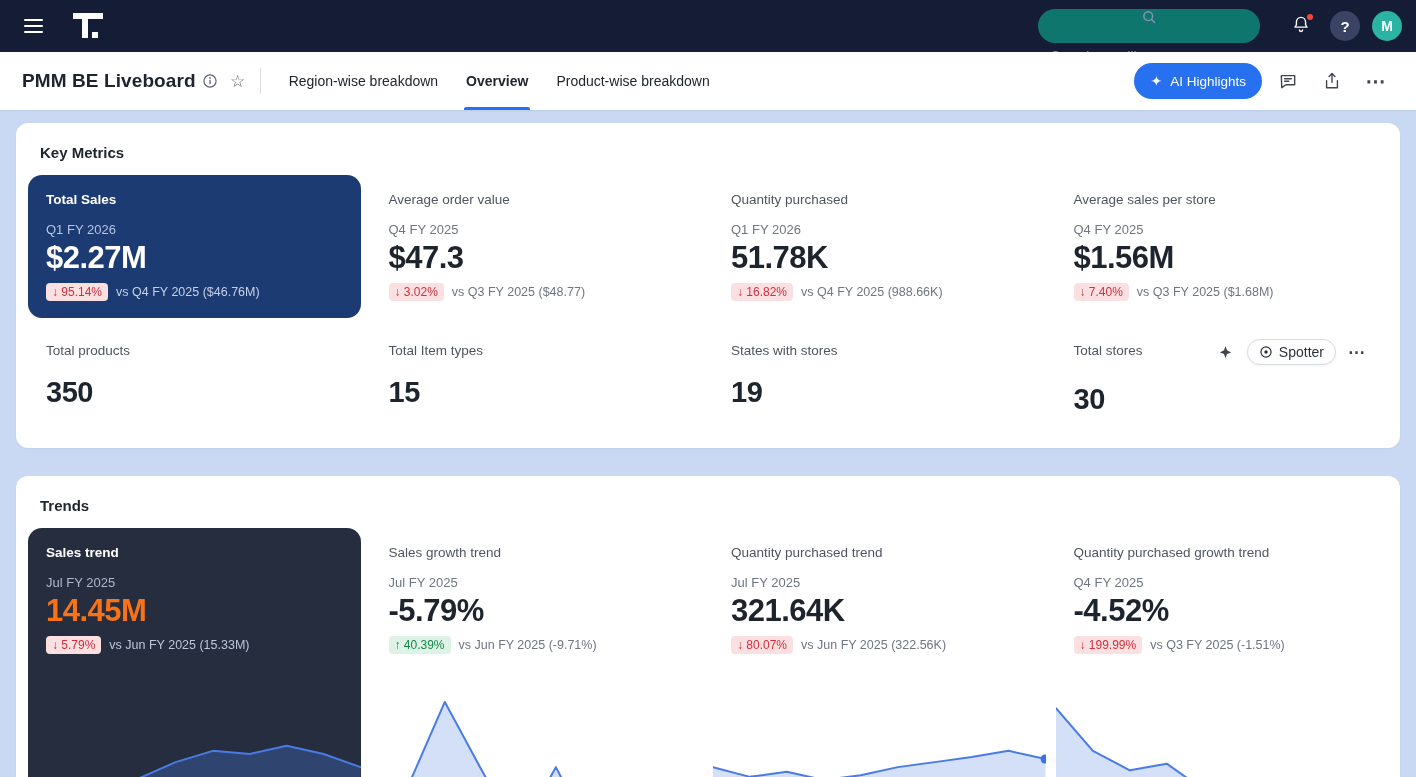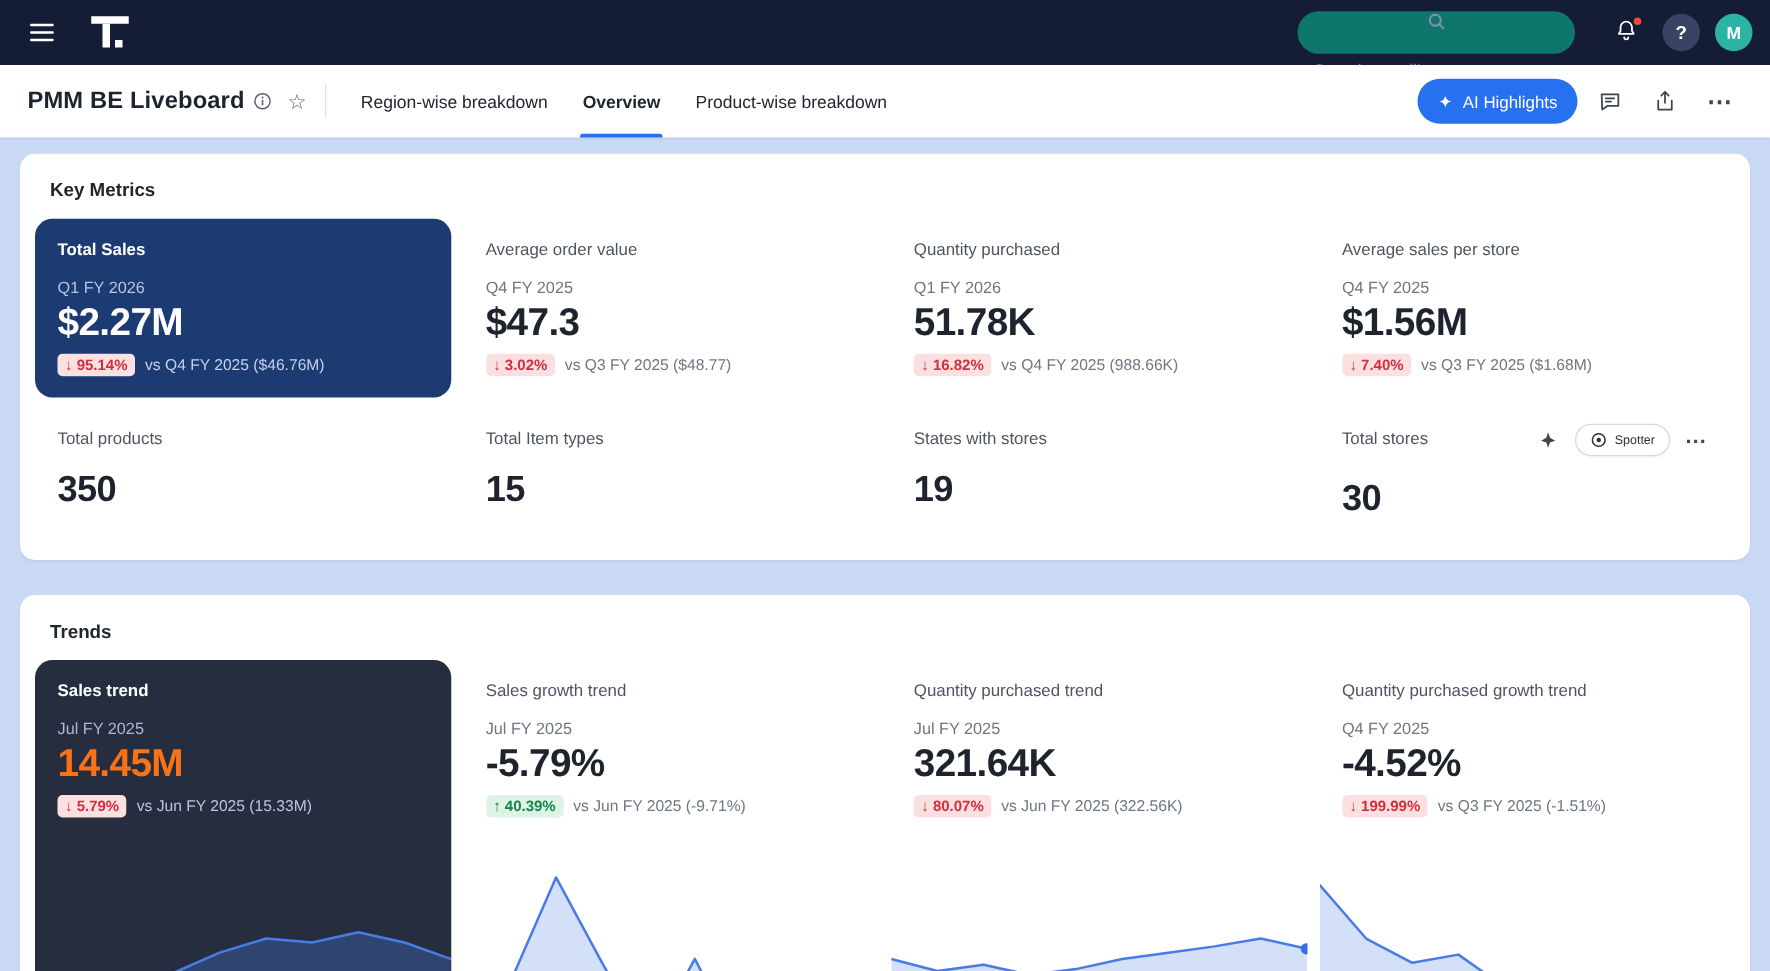--- a/index.html
+++ b/index.html
@@ -91,21 +91,21 @@
   .trend-grid { padding-bottom: 0; }
   .trend-grid .tile { height: 330px; }
 
   
   .tile { border-radius: 14px; padding: 17px 18px; background: transparent; cursor: pointer; }
   .t-head { display: flex; align-items: flex-start; justify-content: space-between; }
   .t-title { font-size: 13.5px; color: #4f5560; }
   .t-period { font-size: 13px; color: #6e7680; margin-top: 15px; }
   .t-value { font-size: 31px; font-weight: 700; color: #1e242e; margin-top: 3px; letter-spacing: -0.5px; }
   .t-compare { display: flex; align-items: center; gap: 8px; margin-top: 7px; }
-  .badge { font-size: 12px; font-weight: 700; padding: 2px 6px; border-radius: 4px; white-space: nowrap; }
+  .badge { font-size: 12px; font-weight: 400; padding: 2px 6px; border-radius: 4px; white-space: nowrap; }
   .badge.down { background: #fbe0e2; color: #d12f3d; }
   .badge.up   { background: #def3e5; color: #13874b; }
   .t-vs { font-size: 12.5px; color: #6e7680; white-space: nowrap; }
 
   .tile.selected { background: #1b3b72; }
   .tile.selected .t-title { color: #fff; font-weight: 700; }
   .tile.selected .t-period { color: #b7c4e2; }
   .tile.selected .t-value { color: #fff; }
   .tile.selected .t-vs { color: #c6d1ea; }
 
@@ -117,21 +117,21 @@
 
   .tile.simple { min-height: 118px; }
   .tile.simple .t-value { font-size: 29px; margin-top: 18px; }
 
   .t-actions { display: flex; align-items: center; gap: 8px; margin-top: -4px; }
   .t-icon { display: grid; place-items: center; width: 26px; height: 26px; color: #3f4650; cursor: pointer; }
   .t-icon.more { font-size: 17px; font-weight: 700; letter-spacing: 1px; }
   .spotter-pill {
     display: flex; align-items: center; gap: 6px; height: 26px; padding: 0 11px;
     border: 1px solid #d7dbe2; border-radius: 14px; background: #fff;
-    font-size: 10px; color: #2b313c; cursor: pointer; box-shadow: 0 1px 2px rgba(20,40,90,0.06);
+    font-size: 14px; color: #2b313c; cursor: pointer; box-shadow: 0 1px 2px rgba(20,40,90,0.06);
   }
 
   
   .tile.has-chart { display: flex; flex-direction: column; padding-bottom: 0; overflow: hidden; }
   .spark { position: relative; flex: 1; margin: 16px -18px 0; }
   .spark svg { position: absolute; inset: 0; width: 100%; height: 100%; }
   .spark .area { fill: rgba(82,129,226,0.25); }
   .spark .line { fill: none; stroke: #497be6; stroke-width: 2; vector-effect: non-scaling-stroke; stroke-linejoin: round; stroke-linecap: round; }
   .tile.dark .spark .area { fill: rgba(73,123,230,0.30); }
   .spark .dot {

